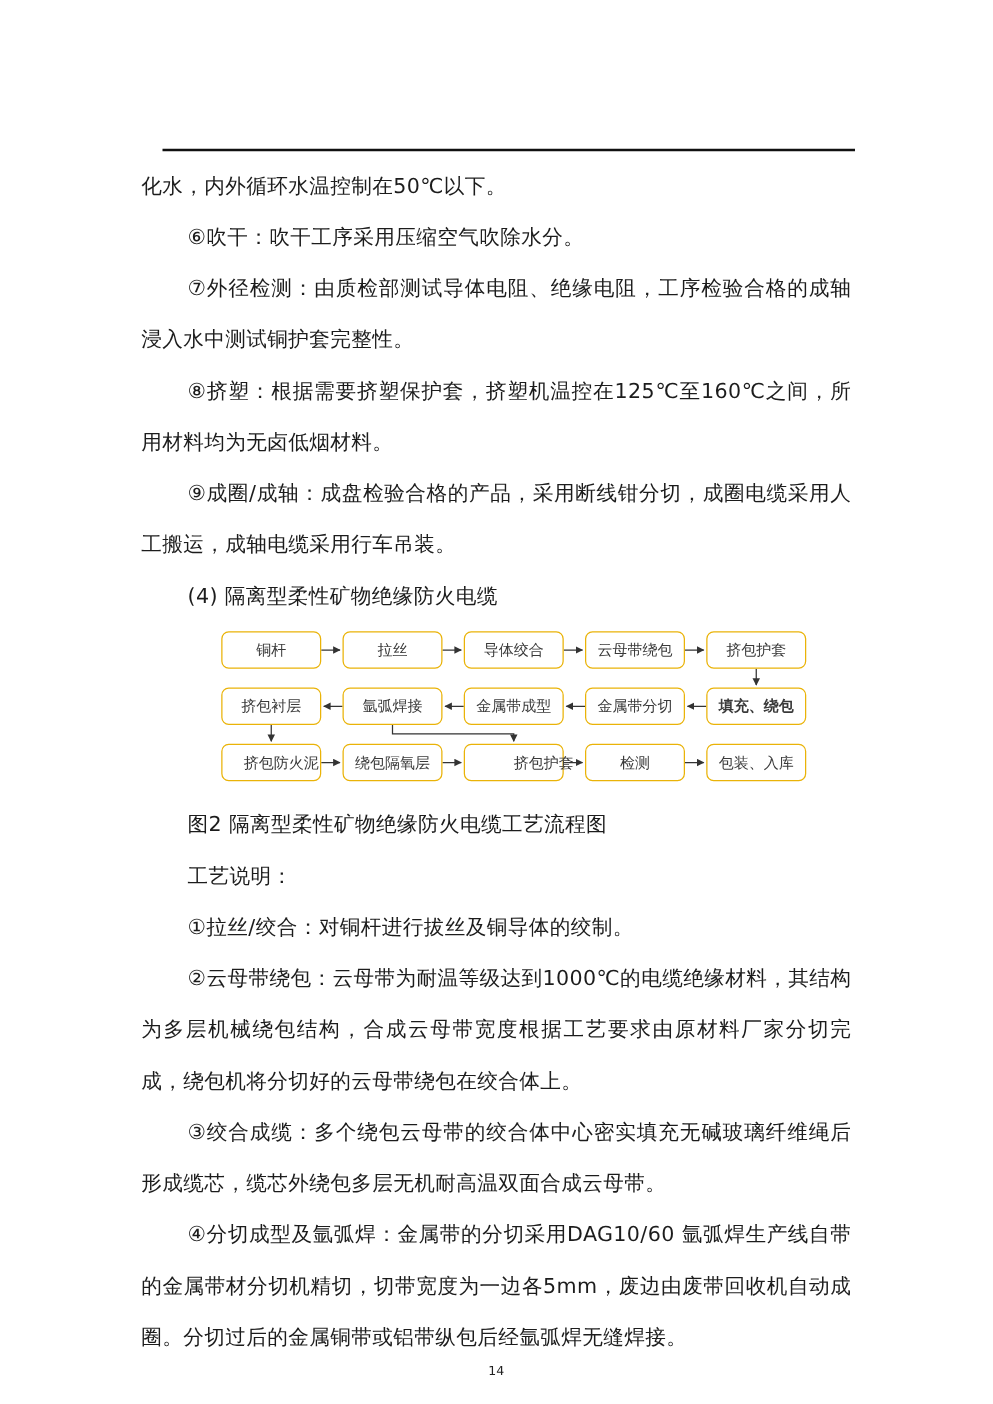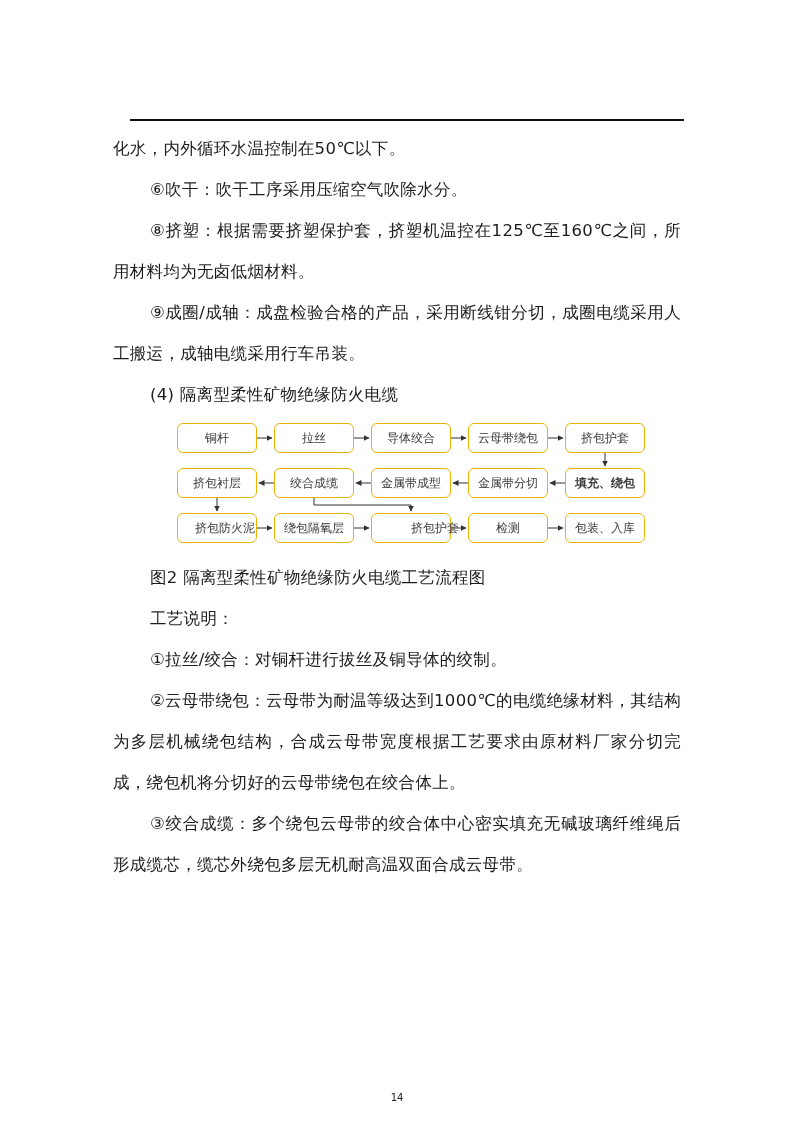--- a/index.html
+++ b/index.html
@@ -39,20 +39,21 @@
 
 <div class="page">
 
   <div class="header-rule"></div>
 
   <div class="content">
 
     <div id="paras-top">
         <p class="para">化水，内外循环水温控制在50℃以下。</p>
         <p class="para indent">⑥吹干：吹干工序采用压缩空气吹除水分。</p>
+        <p class="para indent">⑦外径检测：由质检部测试导体电阻、绝缘电阻，工序检验合格的成轴浸入水中测试铜护套完整性。</p>
         <p class="para indent">⑧挤塑：根据需要挤塑保护套，挤塑机温控在125℃至160℃之间，所用材料均为无卤低烟材料。</p>
         <p class="para indent">⑨成圈/成轴：成盘检验合格的产品，采用断线钳分切，成圈电缆采用人工搬运，成轴电缆采用行车吊装。</p>
         <p class="para indent">(4) 隔离型柔性矿物绝缘防火电缆</p>
       </div>
 
     <div class="flowchart" id="flowchart">
       <svg class="fc-svg" width="468" height="120">
         <defs>
           <marker id="arr" markerWidth="7" markerHeight="7" refX="5.5" refY="3" orient="auto" markerUnits="userSpaceOnUse">
             <path d="M0,0 L6,3 L0,6 Z" fill="#333333"></path>
@@ -79,37 +80,38 @@
         <line x1="177" y1="105" x2="192" y2="105" stroke="#333" stroke-width="1" marker-end="url(#arr)"></line>
         <line x1="274" y1="105" x2="289" y2="105" stroke="#333" stroke-width="1" marker-end="url(#arr)"></line>
         <line x1="371" y1="105" x2="386" y2="105" stroke="#333" stroke-width="1" marker-end="url(#arr)"></line>
       </svg>
     <div class="fc-box" style="left: 0px; top: 0px;">铜杆</div>
         <div class="fc-box" style="left: 97px; top: 0px;">拉丝</div>
         <div class="fc-box" style="left: 194px; top: 0px;">导体绞合</div>
         <div class="fc-box" style="left: 291px; top: 0px;">云母带绕包</div>
         <div class="fc-box" style="left: 388px; top: 0px;">挤包护套</div>
         <div class="fc-box" style="left: 0px; top: 45px;">挤包衬层</div>
-        <div class="fc-box" style="left: 97px; top: 45px;">绞合成缆</div>
+        <div class="fc-box" style="left: 97px; top: 45px;">氩弧焊接</div>
         <div class="fc-box" style="left: 194px; top: 45px;">金属带成型</div>
         <div class="fc-box" style="left: 291px; top: 45px;">金属带分切</div>
         <div class="fc-box" style="left: 388px; top: 45px; font-weight: bold;">填充、绕包</div>
         <div class="fc-box" style="left: 0px; top: 90px; padding-left: 16px;">挤包防火泥</div>
         <div class="fc-box" style="left: 97px; top: 90px;">绕包隔氧层</div>
         <div class="fc-box" style="left: 194px; top: 90px; padding-left: 48px;">挤包护套</div>
         <div class="fc-box" style="left: 291px; top: 90px;">检测</div>
         <div class="fc-box" style="left: 388px; top: 90px;">包装、入库</div>
       </div>
 
     <p class="para indent">图2 隔离型柔性矿物绝缘防火电缆工艺流程图</p>
 
     <div id="paras-bottom">
         <p class="para indent">工艺说明：</p>
         <p class="para indent">①拉丝/绞合：对铜杆进行拔丝及铜导体的绞制。</p>
         <p class="para indent">②云母带绕包：云母带为耐温等级达到1000℃的电缆绝缘材料，其结构为多层机械绕包结构，合成云母带宽度根据工艺要求由原材料厂家分切完成，绕包机将分切好的云母带绕包在绞合体上。</p>
         <p class="para indent">③绞合成缆：多个绕包云母带的绞合体中心密实填充无碱玻璃纤维绳后形成缆芯，缆芯外绕包多层无机耐高温双面合成云母带。</p>
+        <p class="para indent">④分切成型及氩弧焊：金属带的分切采用DAG10/60 氩弧焊生产线自带的金属带材分切机精切，切带宽度为一边各5mm，废边由废带回收机自动成圈。分切过后的金属铜带或铝带纵包后经氩弧焊无缝焊接。</p>
       </div>
 
   </div>
 
   <div class="page-number">14</div>
 
 </div>
 
 </body></html>

